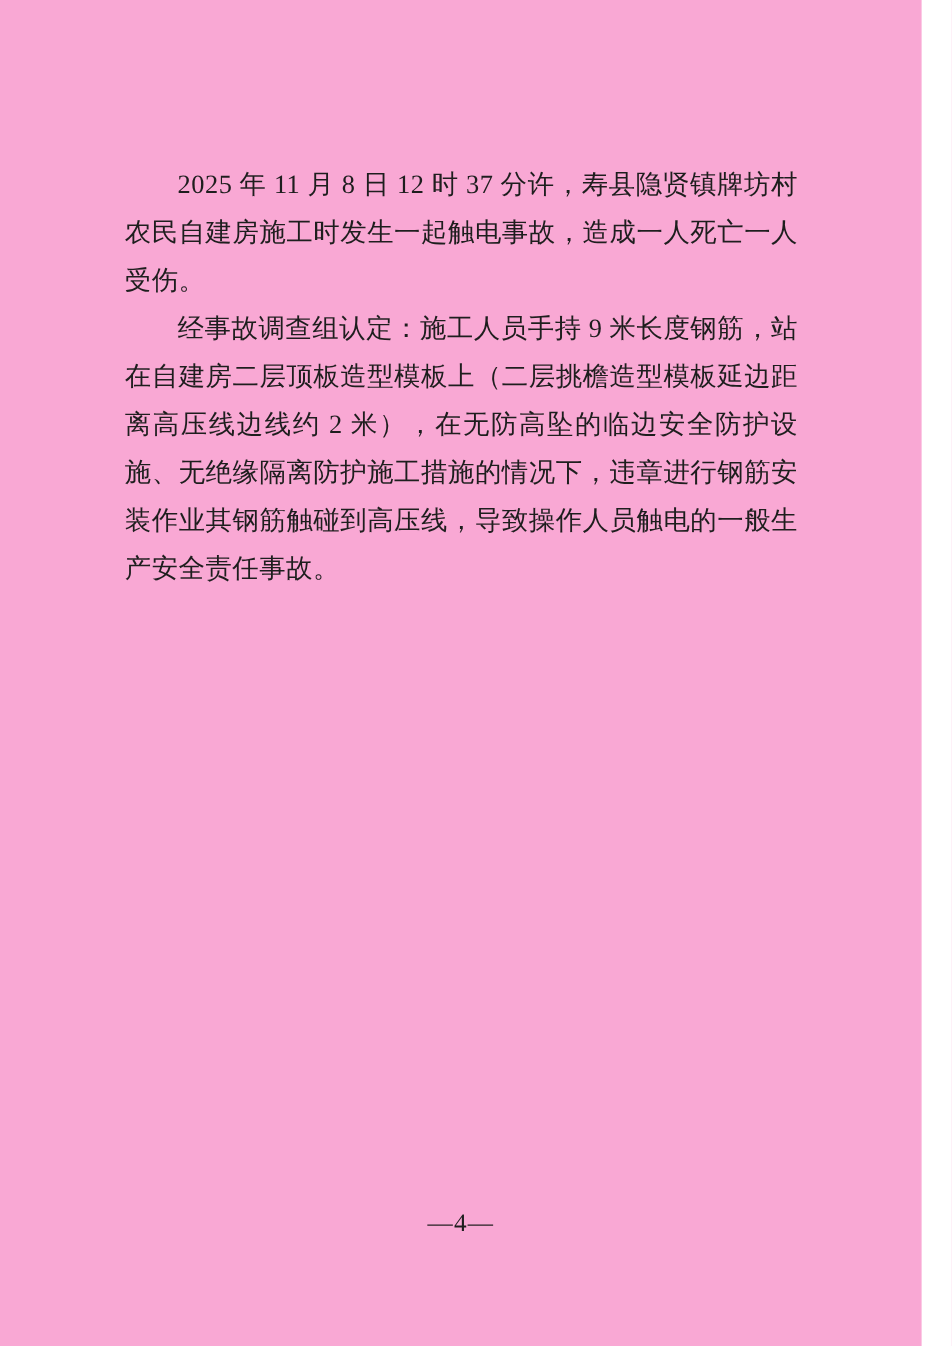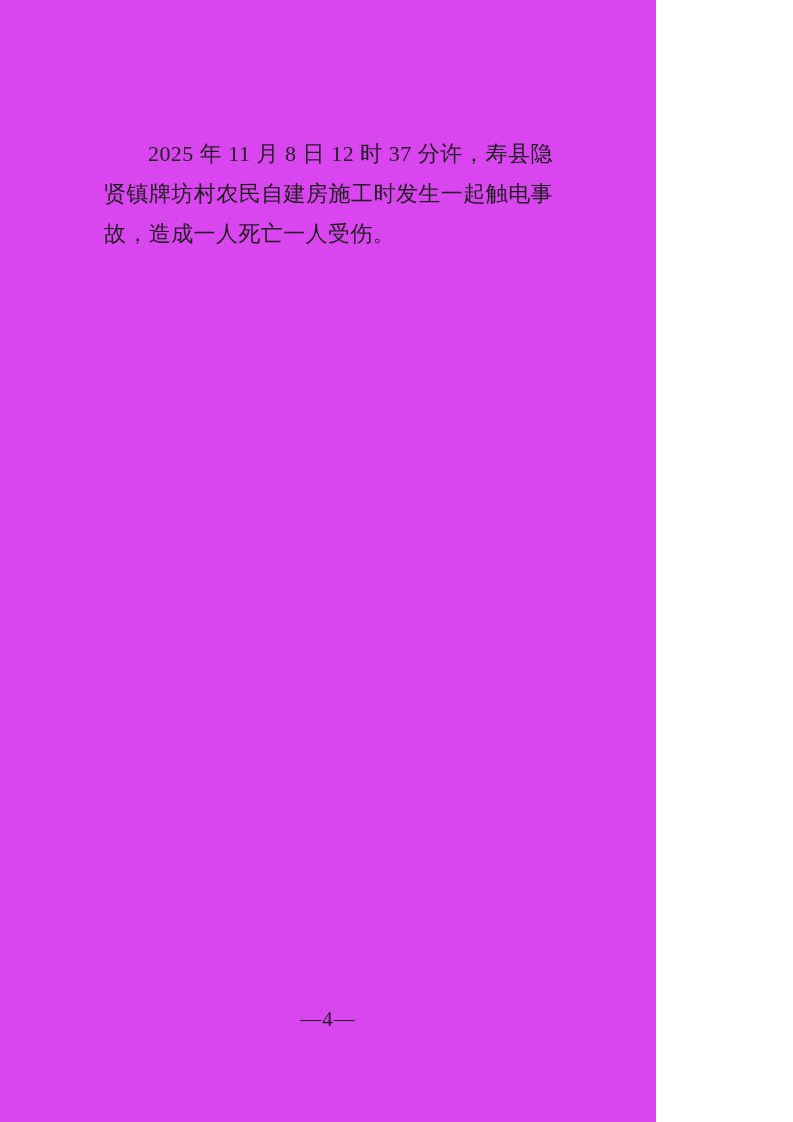--- a/index.html
+++ b/index.html
@@ -2,23 +2,23 @@
 <html><head>
 <meta charset="utf-8">
 <style>
   html, body {
     margin: 0;
     padding: 0;
     background: #ffffff;
   }
   .page {
     position: relative;
-    width: 656px;
+    width: 768px;
     height: 1122px;
-    background: #d946ef;
+    background: #f9a8d4;
     overflow: hidden;
     font-family: "Liberation Serif", "DejaVu Serif", serif;
     color: #1e1e1e;
   }
   .content {
     position: absolute;
     left: 104px;
     right: 103px;
     top: 134px;
   }
@@ -43,15 +43,16 @@
     letter-spacing: 1px;
     color: #1e1e1e;
   }
 </style>
 </head>
 <body>
 
 <div class="page">
   <div class="content">
     <p>2025 年 11 月 8 日 12 时 37 分许，寿县隐贤镇牌坊村农民自建房施工时发生一起触电事故，造成一人死亡一人受伤。</p>
+    <p>经事故调查组认定：施工人员手持 9 米长度钢筋，站在自建房二层顶板造型模板上（二层挑檐造型模板延边距离高压线边线约 2 米），在无防高坠的临边安全防护设施、无绝缘隔离防护施工措施的情况下，违章进行钢筋安装作业其钢筋触碰到高压线，导致操作人员触电的一般生产安全责任事故。</p>
   </div>
   <div class="footer">—4—</div>
 </div>
 
 </body></html>

